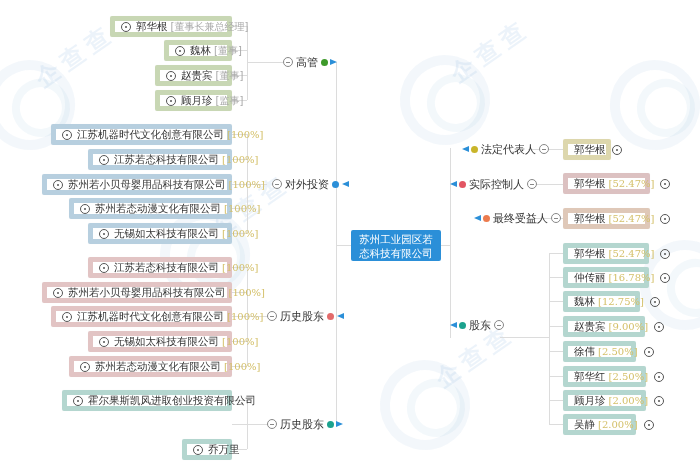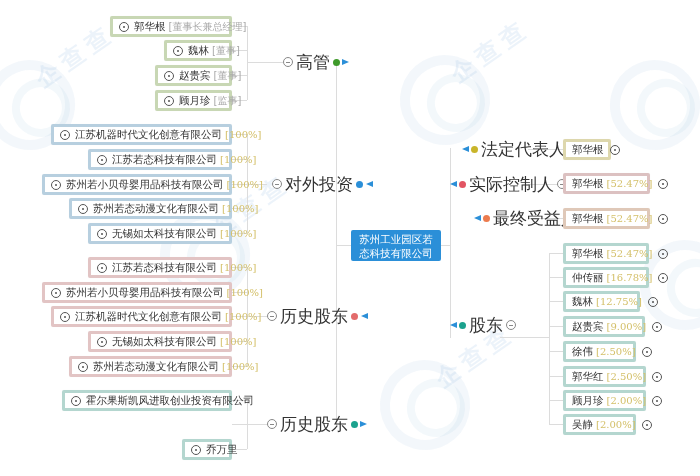--- a/index.html
+++ b/index.html
@@ -9,21 +9,21 @@
 
   .wm { position: absolute; width: 90px; height: 90px; border-radius: 50%;
         border: 10px solid rgba(160, 195, 225, 0.13); transform: rotate(-30deg); }
   .wm::after { content: ""; position: absolute; left: 14px; top: 14px; width: 42px; height: 42px;
         border-radius: 50%; border: 8px solid rgba(160, 195, 225, 0.12); }
   .wm-text { position: absolute; color: rgba(150, 190, 225, 0.18); font-size: 24px; font-weight: bold;
         transform: rotate(-35deg); letter-spacing: 6px; }
 
   .line { position: absolute; background: #dcdcdc; }
 
-  .node { position: absolute; height: 21px; border: 3px solid #15803d; border-radius: 2px; background: #fff;
+  .node { position: absolute; height: 21px; border: 5px solid #15803d; border-radius: 2px; background: #fff;
           display: flex; align-items: center; white-space: nowrap; padding: 0 6px; font-size: 10.5px; color: #333;
           box-shadow: 0 0 1px rgba(0,0,0,0.05); }
   .node.green { border-color: #c8d7b4; }
   .node.blue  { border-color: #b7cfdf; }
   .node.red   { border-color: #e2c4c4; }
   .node.teal  { border-color: #b4d6cf; }
   .node.yellow{ border-color: #ddd7ad; }
   .node.rose  { border-color: #dcc1c1; }
   .node.orange{ border-color: #dfc8b8; }
 
@@ -33,21 +33,21 @@
   .plus { display: inline-block; width: 10px; height: 10px; border: 1px solid #555; border-radius: 50%;
           position: relative; flex: 0 0 10px; }
   .plus::after { content: ""; position: absolute; left: 3px; top: 3px; width: 2px; height: 2px; background: #555; border-radius: 50%; }
   .plus.l { margin-right: 5px; }
   .plus.r { margin-left: 6px; }
 
   .minus { display: inline-block; width: 10px; height: 10px; border: 1px solid #888; border-radius: 50%;
            position: relative; flex: 0 0 10px; background: #fff; }
   .minus::after { content: ""; position: absolute; left: 2px; top: 3.5px; width: 4px; height: 1px; background: #888; }
 
-  .cat { position: absolute; display: flex; align-items: center; white-space: nowrap; font-size: 17px; color: #333; height: 14px; }
+  .cat { position: absolute; display: flex; align-items: center; white-space: nowrap; font-size: 11px; color: #333; height: 14px; }
   .cat .lbl { margin: 0 3px; }
   .dot { display: inline-block; width: 7px; height: 7px; border-radius: 50%; }
   .flag-r { display: inline-block; width: 0; height: 0; border-top: 3px solid transparent; border-bottom: 3px solid transparent; border-left: 7px solid #2b8fd8; margin-left: 2px; }
   .flag-l { display: inline-block; width: 0; height: 0; border-top: 3px solid transparent; border-bottom: 3px solid transparent; border-right: 7px solid #2b8fd8; margin-right: 2px; }
 
   .root { position: absolute; left: 351px; top: 230px; width: 90px; height: 31px; background: #2b8fd8;
           border-radius: 2px; color: #fff; font-size: 10.5px; line-height: 14px; text-align: center;
           display: flex; align-items: center; justify-content: center; padding: 10px 4px; }
 </style>
 </head>

